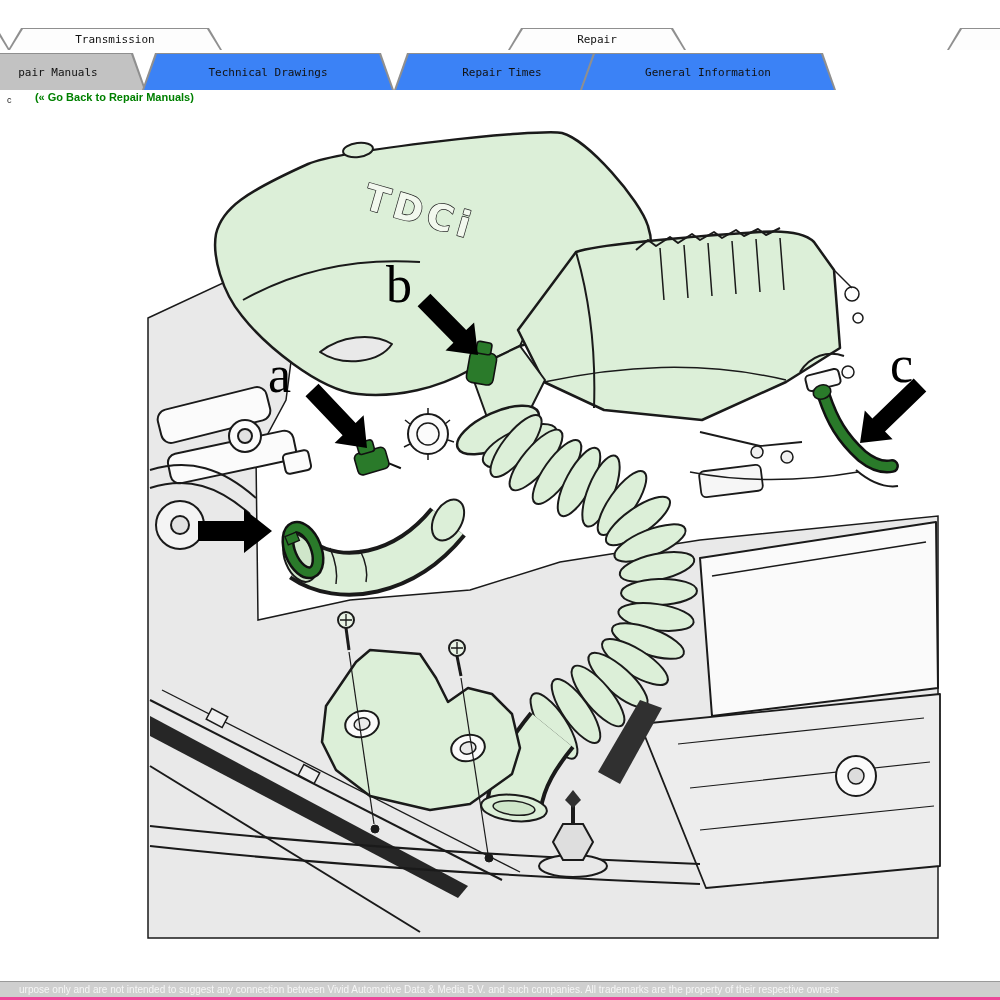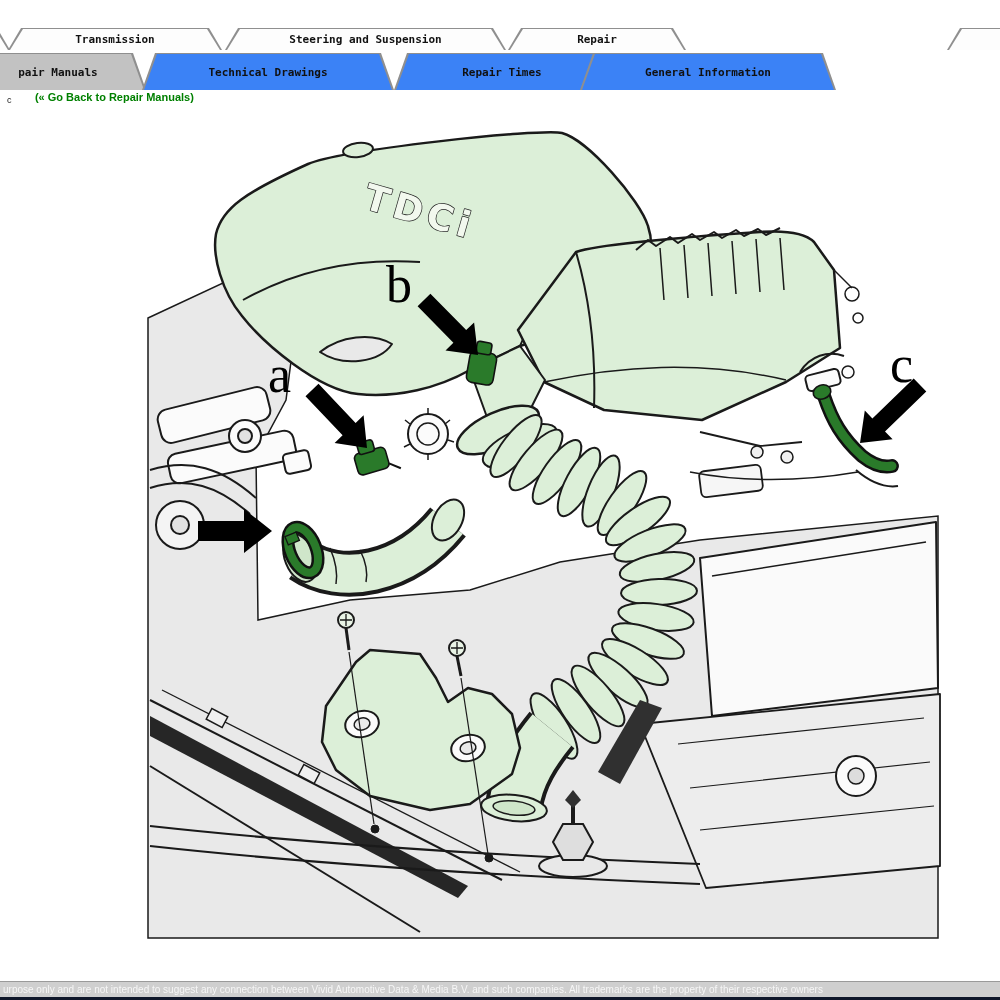--- a/index.html
+++ b/index.html
@@ -1,63 +1,57 @@
 <!DOCTYPE html>
 <html><head>
 <meta charset="utf-8">
 <style>
   html,body{margin:0;padding:0;}
   body{
     width:1000px;height:1000px;position:relative;overflow:hidden;
     background:#ffffff;font-family:"DejaVu Sans Mono",monospace;
   }
   
-  .tabrow{position:absolute;left:0;width:100%;font-weight:bold;}
+  .tabrow{position:absolute;left:0;width:100%;}
   .tab{position:absolute;top:0;height:100%;cursor:pointer;}
   .clipTab{clip-path:polygon(13px 0,calc(100% - 13px) 0,100% 100%,0 100%);}
   .tb{position:absolute;inset:0;background:#8f8f8f;}
   .tf{position:absolute;inset:1px 2px 0 2px;background:#fdfdfd;
       display:flex;align-items:center;justify-content:center;
       font-size:11px;color:#111;white-space:nowrap;overflow:hidden;}
   .row2 .tf{background:#3b82f6;}
   .row2 .tab.active .tf{background:#c2c2c2;}
   
   .backline{position:absolute;top:87px;left:7px;font-family:"Liberation Sans",sans-serif;}
   .backline .mini{font-size:9px;color:#222;vertical-align:-2px;}
   .backlink{font-size:11px;font-weight:bold;color:#008000;cursor:pointer;text-decoration:none;margin-left:19px;}
   
   .diagram{position:absolute;top:105px;left:0;width:1000px;height:870px;}
   
   .statusbar{
     position:absolute;left:0;right:0;top:981px;height:15px;
-    background:#cfcfcf;border-top:1px solid #9a9a9a;border-bottom:3px solid #0f172a;
+    background:#cfcfcf;border-top:1px solid #9a9a9a;border-bottom:3px solid #ec4899;
     color:#f6f6f6;font:10px "Liberation Sans",sans-serif;line-height:15px;
-    padding-left:3px;white-space:nowrap;overflow:hidden;
+    padding-left:19px;white-space:nowrap;overflow:hidden;
   }
 </style>
 </head>
 <body>
 
 <div class="tabrow" style="top:28px;height:22px;">
   <div class="tab" style="left:-18px;width:28px;">
     <div class="tb clipTab"></div>
     <div class="tf clipTab">
         <span></span>
       </div>
   </div>
   <div class="tab" style="left:8px;width:214px;">
     <div class="tb clipTab"></div>
     <div class="tf clipTab">
         <span>Transmission</span>
-      </div>
-  </div>
-  <div class="tab" style="left:225px;width:281px;">
-    <div class="tb clipTab"></div>
-    <div class="tf clipTab">
-        <span>Steering and Suspension</span>
       </div>
   </div>
   <div class="tab" style="left:508px;width:178px;">
     <div class="tb clipTab"></div>
     <div class="tf clipTab">
         <span>Repair</span>
       </div>
   </div>
   <div class="tab" style="left:947px;width:80px;">
     <div class="tb clipTab"></div>

